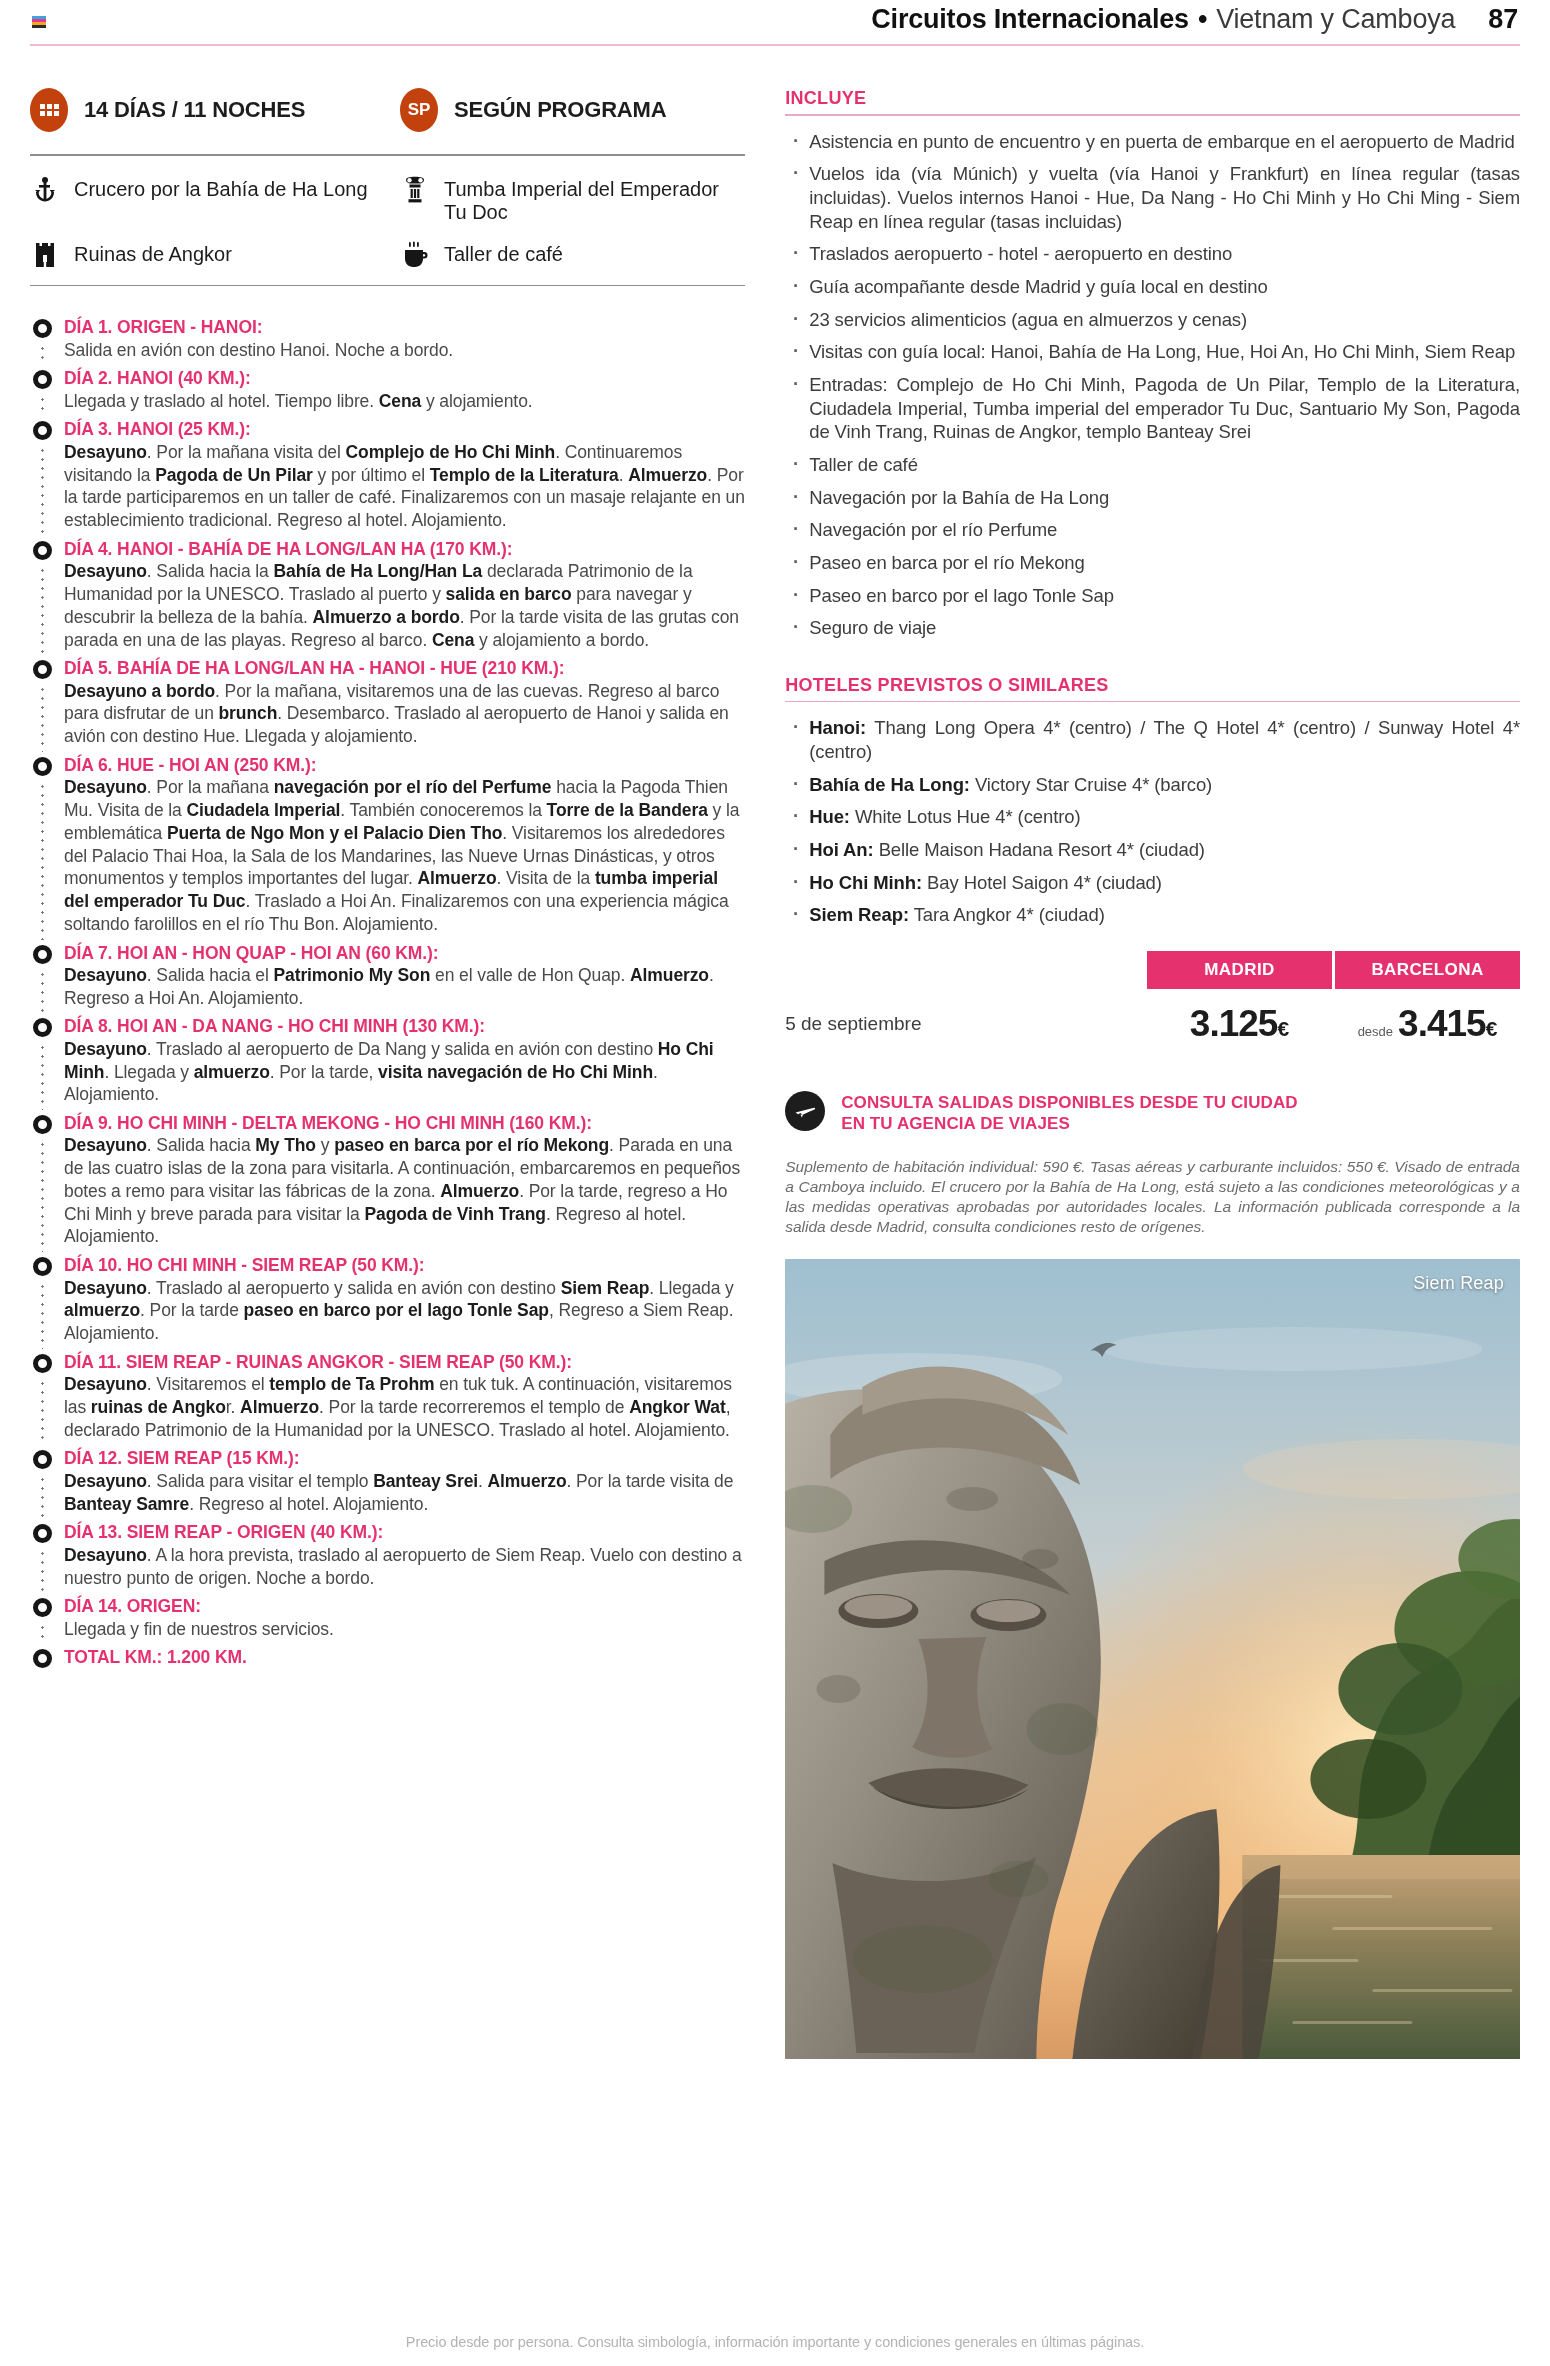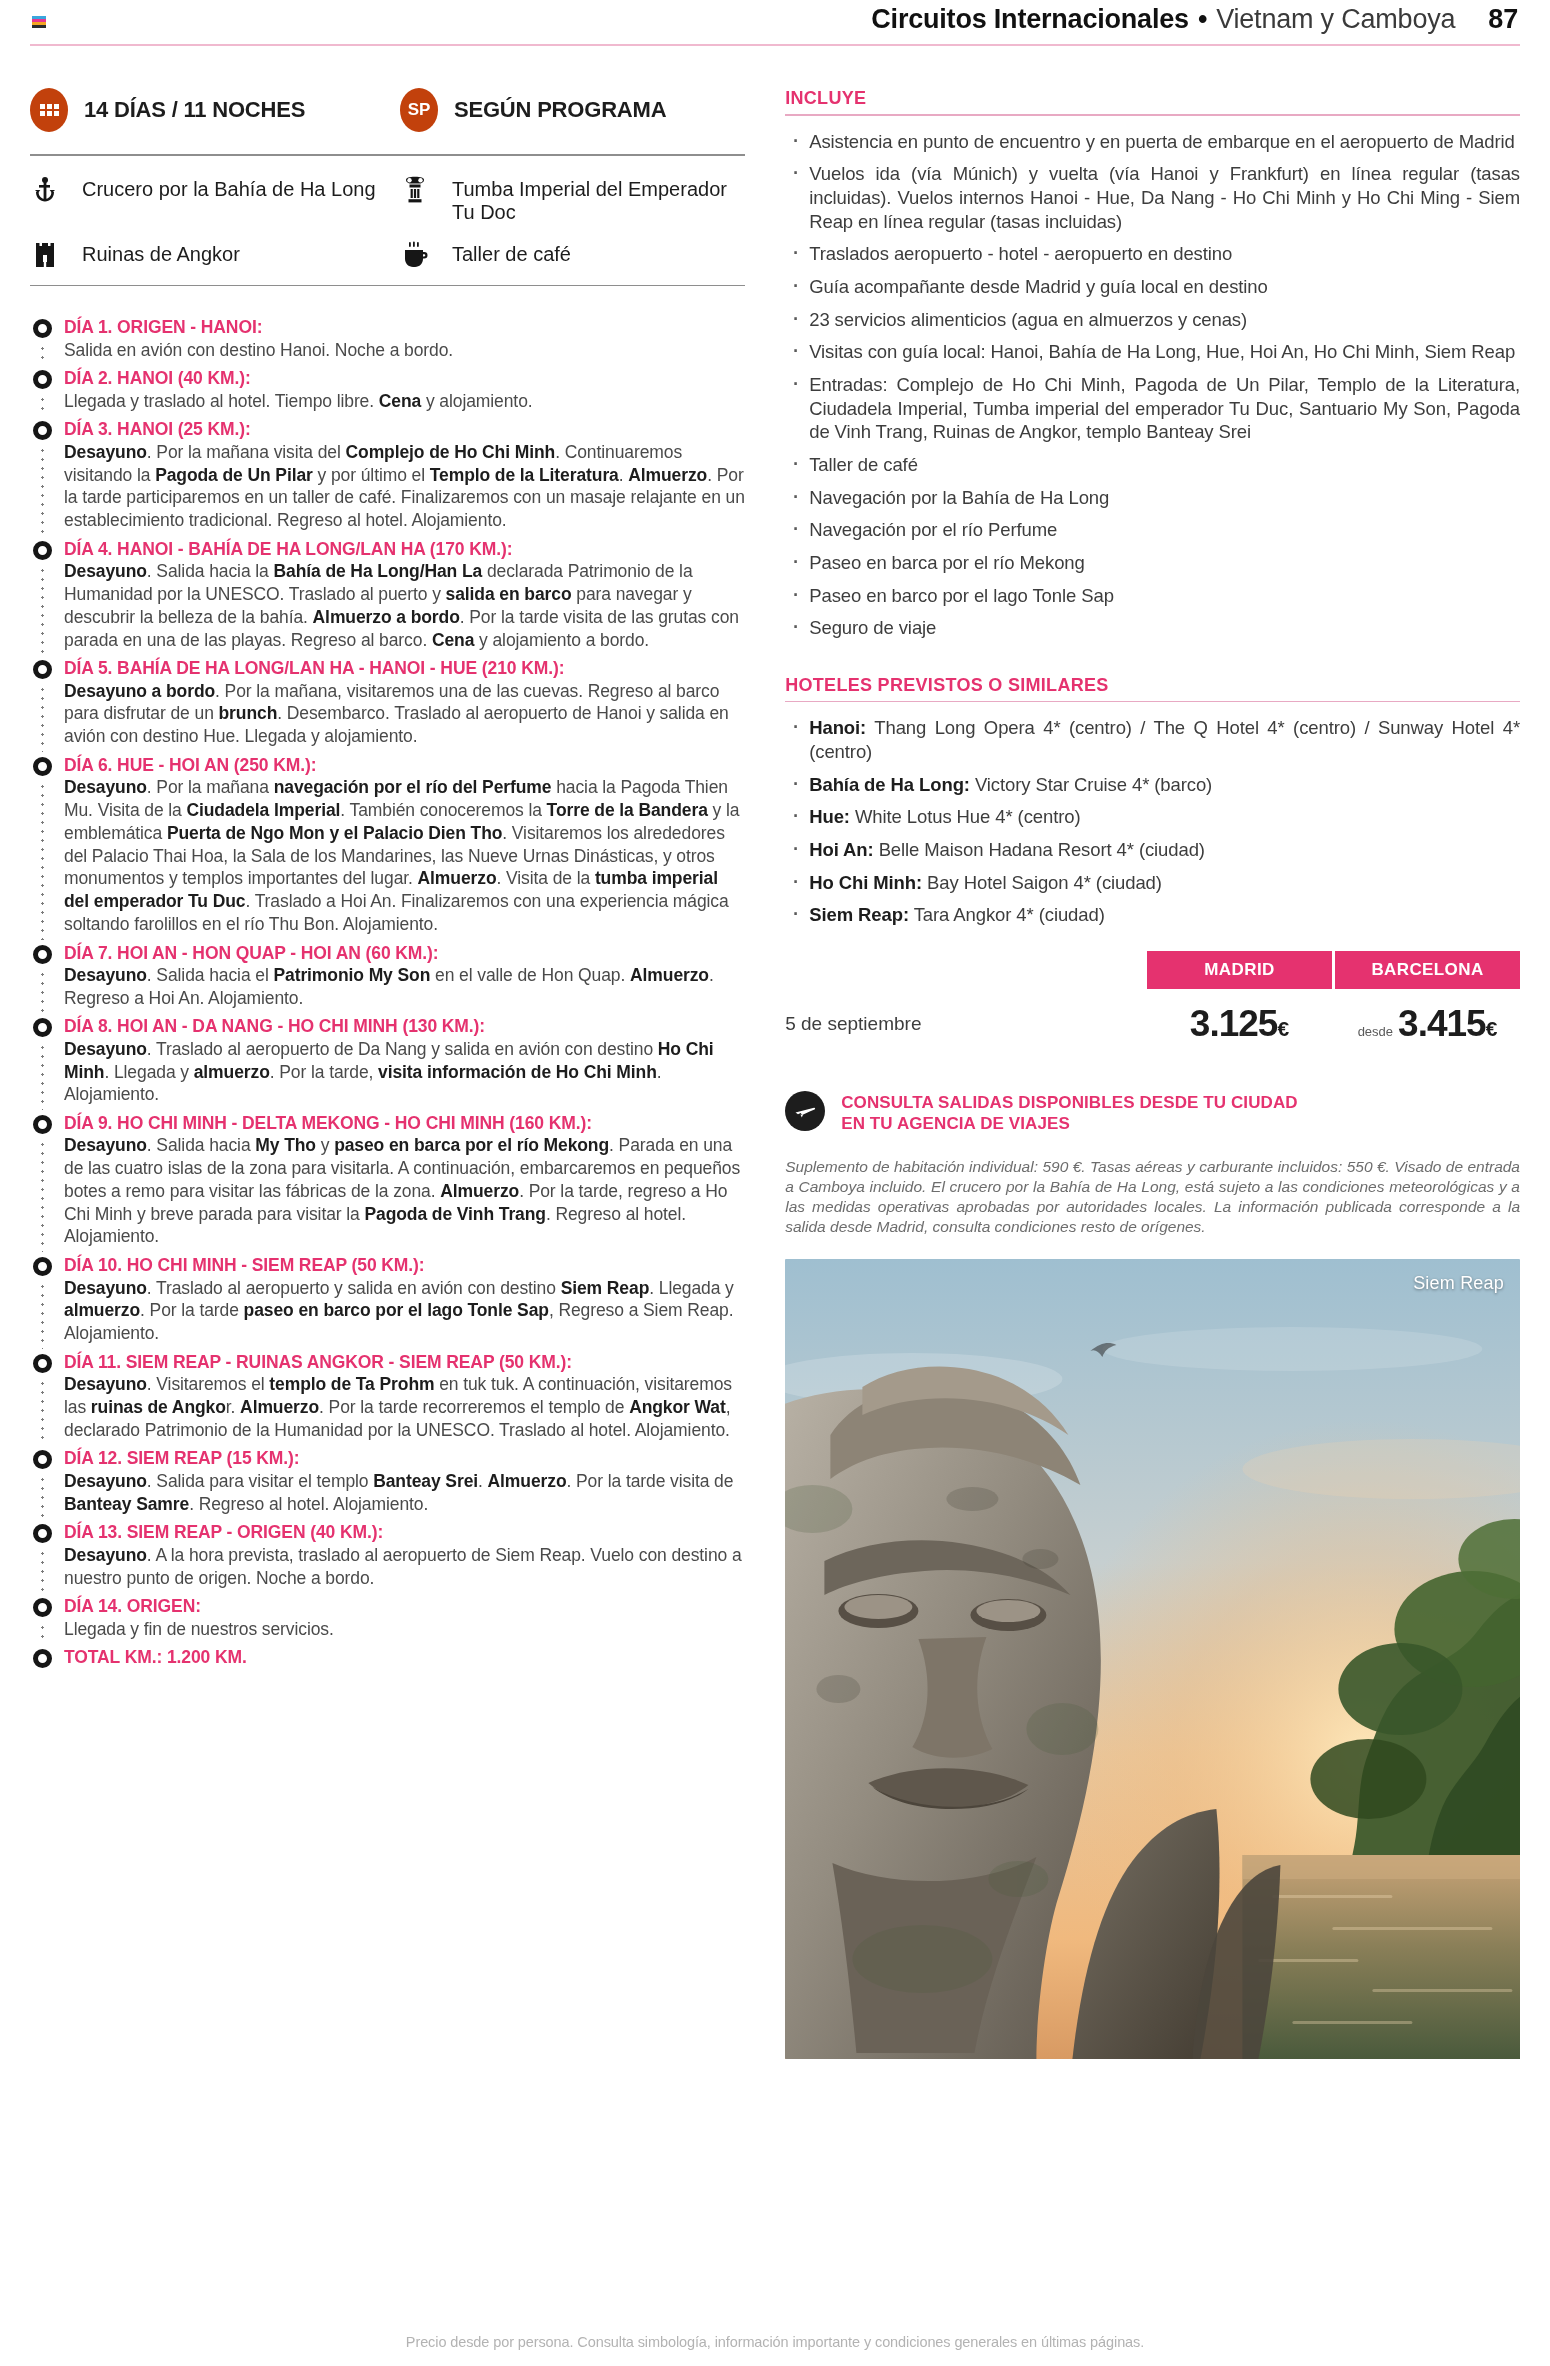--- a/index.html
+++ b/index.html
@@ -52,21 +52,21 @@
     font-weight:bold; font-size:17px;
   }
   .cal-grid { display:grid; grid-template-columns:repeat(3,5px); gap:2px; }
   .cal-grid span { width:5px;height:5px;background:#fff;display:block; }
   .feat-label { font-size:22px; font-weight:bold; letter-spacing:-0.2px; color:#1d1d1d; }
   .hr-thin { height:1px; background:#b9b9b9; width:100%; }
   .hr-thin.t2 { background:#8e8e8e; height:1.5px; }
 
   .hl-block { padding-top:20px; }
   .hl-row { display:flex; margin-bottom:16px; }
-  .hl-cell { display:flex; align-items:flex-start; gap:22px; }
+  .hl-cell { display:flex; align-items:flex-start; gap:14px; }
   .hl-cell.c1 { width:370px; }
   .hl-cell.c2 { width:330px; }
   .hl-ico { width:30px; flex:0 0 30px; display:flex; justify-content:center;
             align-items:center; color:#161616; }
   .hl-text { font-size:20px; line-height:1.18; color:#1d1d1d; padding-top:2px; }
 
   
   .itin { margin-top:28px; position:relative; }
   .day { display:flex; position:relative; margin-bottom:4px; }
   .day-gutter { width:34px; flex:0 0 34px; position:relative; }
@@ -337,21 +337,21 @@
               <div class="day-text"><b>Desayuno</b>. Salida hacia el <b>Patrimonio My Son</b> en el valle de Hon Quap. <b>Almuerzo</b>. Regreso a Hoi An. Alojamiento.</div>
             </div>
           </div>
           <div class="day">
             <div class="day-gutter">
               <div class="ring"></div>
               <div class="dots"></div>
             </div>
             <div class="day-body">
               <div class="day-title">DÍA 8. HOI AN - DA NANG - HO CHI MINH (130 KM.):</div>
-              <div class="day-text"><b>Desayuno</b>. Traslado al aeropuerto de Da Nang y salida en avión con destino <b>Ho Chi Minh</b>. Llegada y <b>almuerzo</b>. Por la tarde, <b>visita información de Ho Chi Minh</b>. Alojamiento.</div>
+              <div class="day-text"><b>Desayuno</b>. Traslado al aeropuerto de Da Nang y salida en avión con destino <b>Ho Chi Minh</b>. Llegada y <b>almuerzo</b>. Por la tarde, <b>visita navegación de Ho Chi Minh</b>. Alojamiento.</div>
             </div>
           </div>
           <div class="day">
             <div class="day-gutter">
               <div class="ring"></div>
               <div class="dots"></div>
             </div>
             <div class="day-body">
               <div class="day-title">DÍA 9. HO CHI MINH - DELTA MEKONG - HO CHI MINH (160 KM.):</div>
               <div class="day-text"><b>Desayuno</b>. Salida hacia <b>My Tho</b> y <b>paseo en barca por el río Mekong</b>. Parada en una de las cuatro islas de la zona para visitarla. A continuación, embarcaremos en pequeños botes a remo para visitar las fábricas de la zona. <b>Almuerzo</b>. Por la tarde, regreso a Ho Chi Minh y breve parada para visitar la <b>Pagoda de Vinh Trang</b>. Regreso al hotel. Alojamiento.</div>

